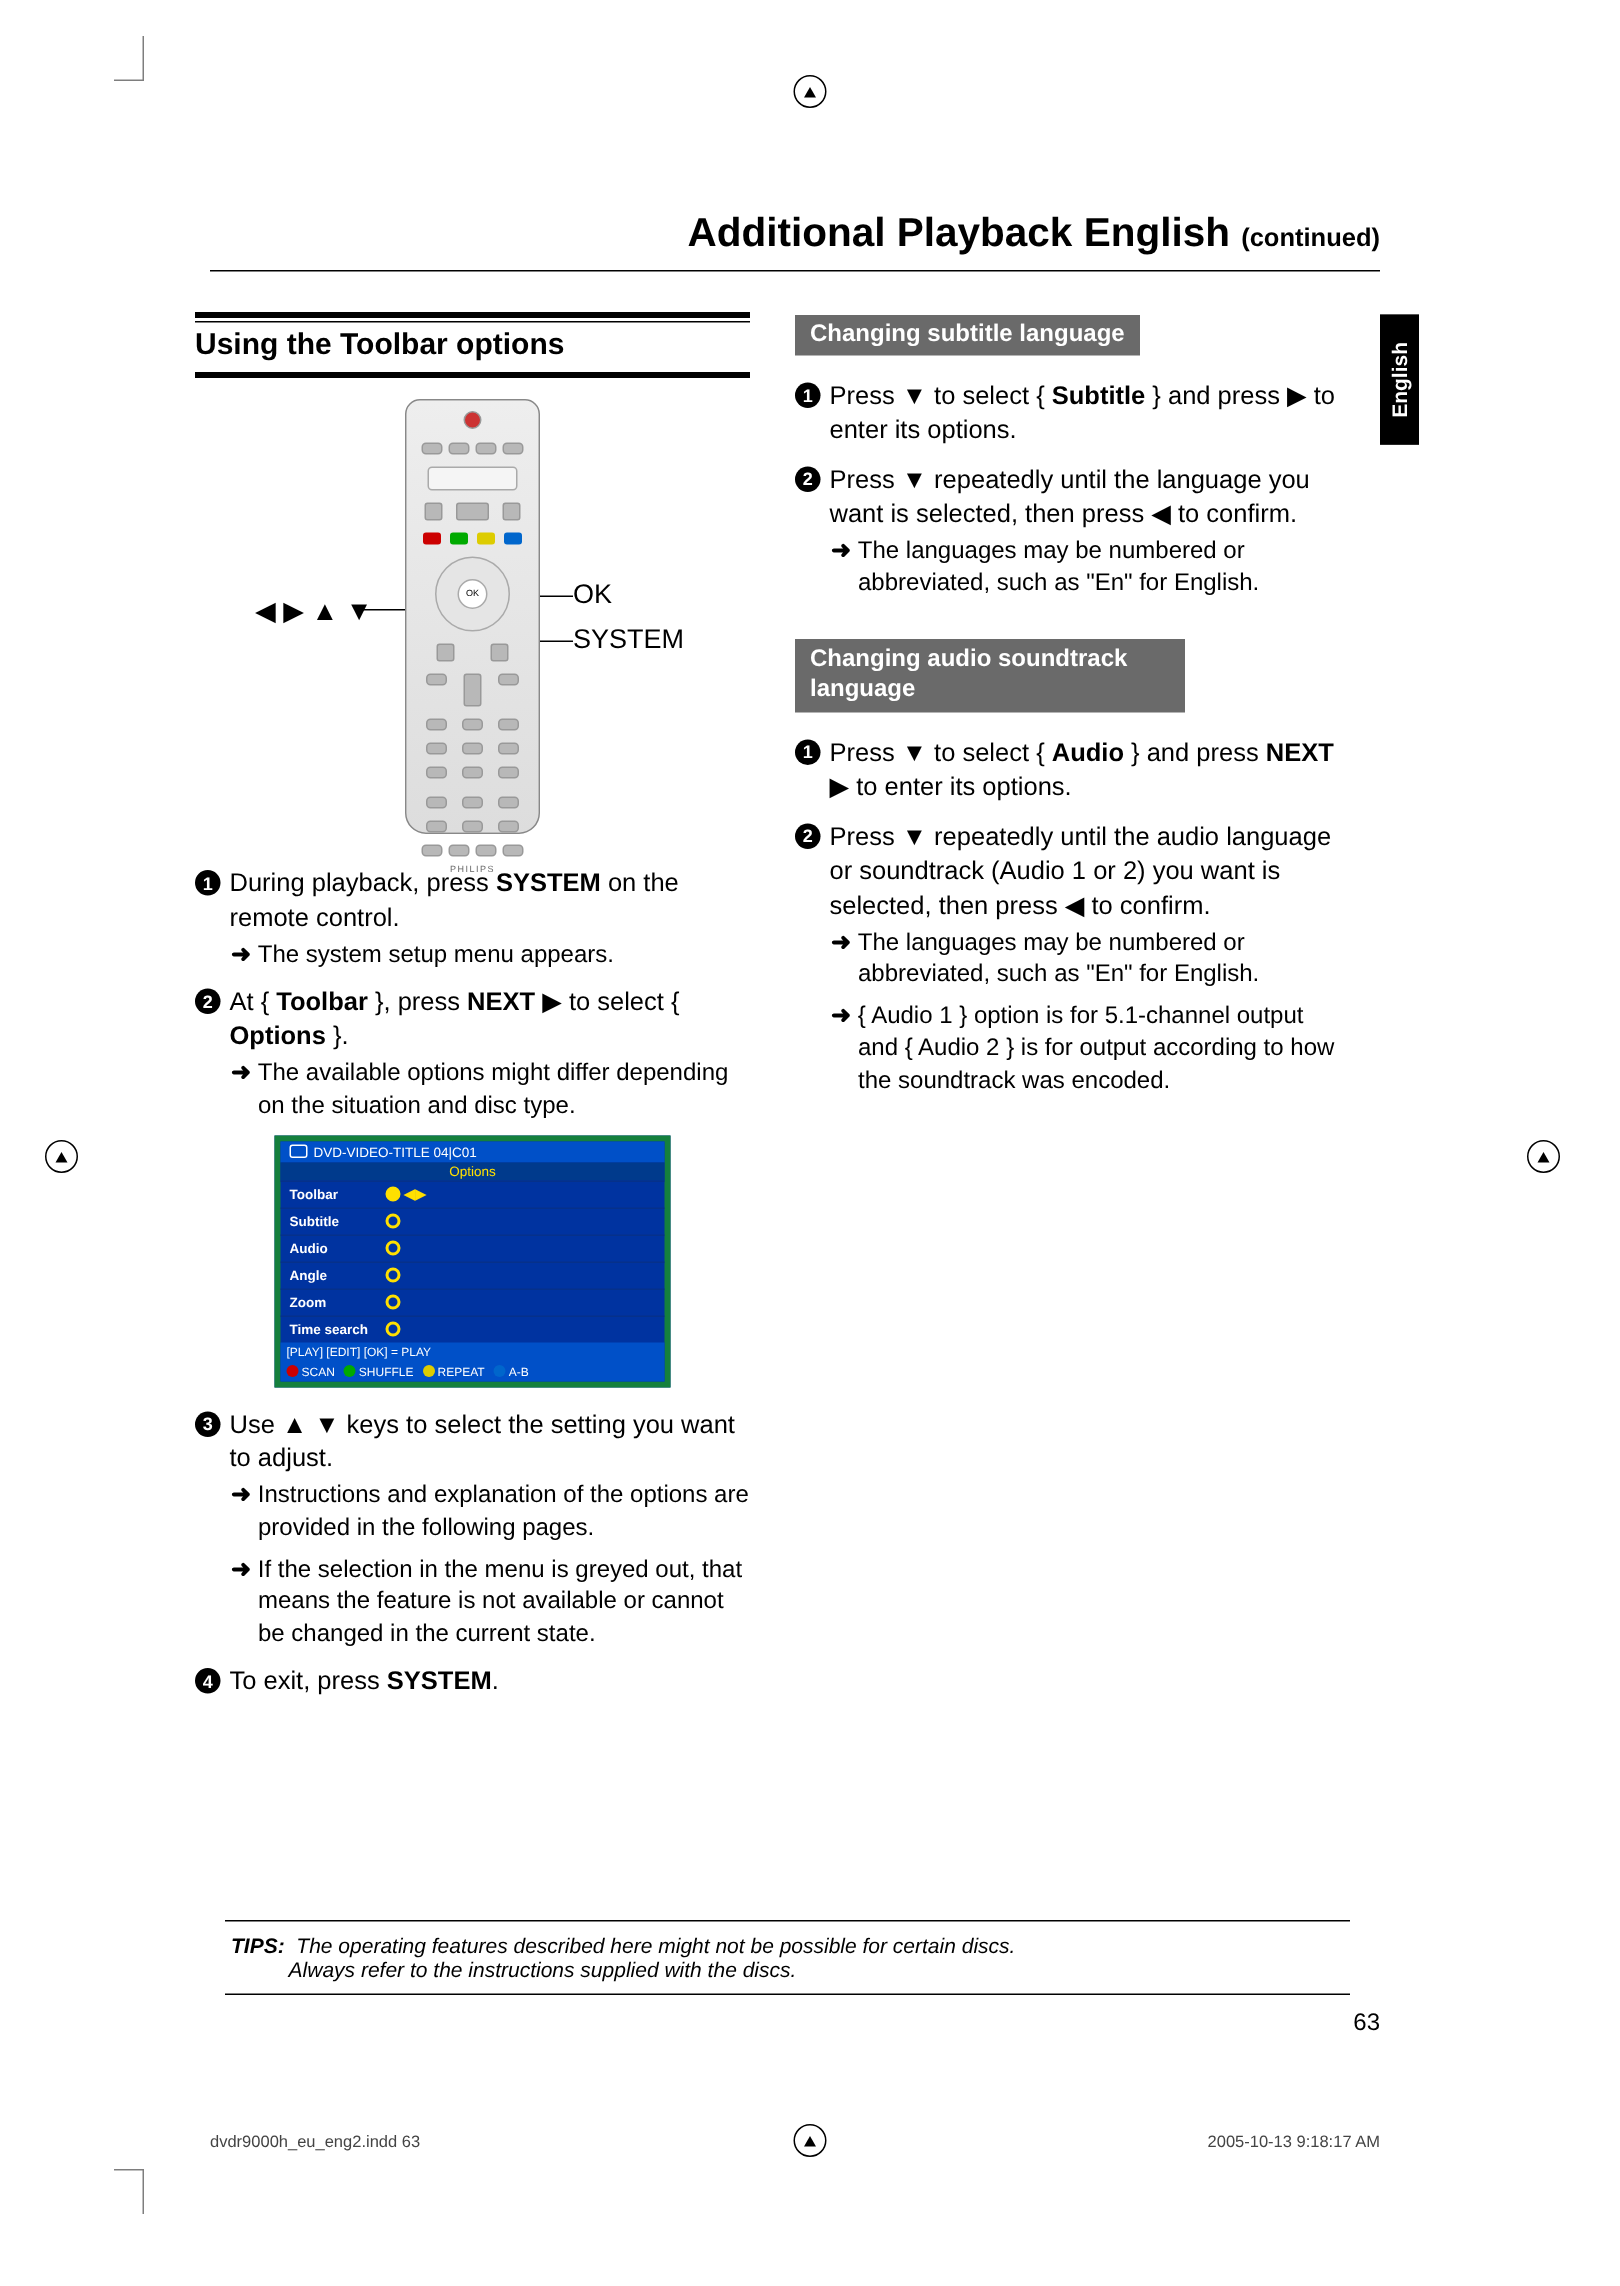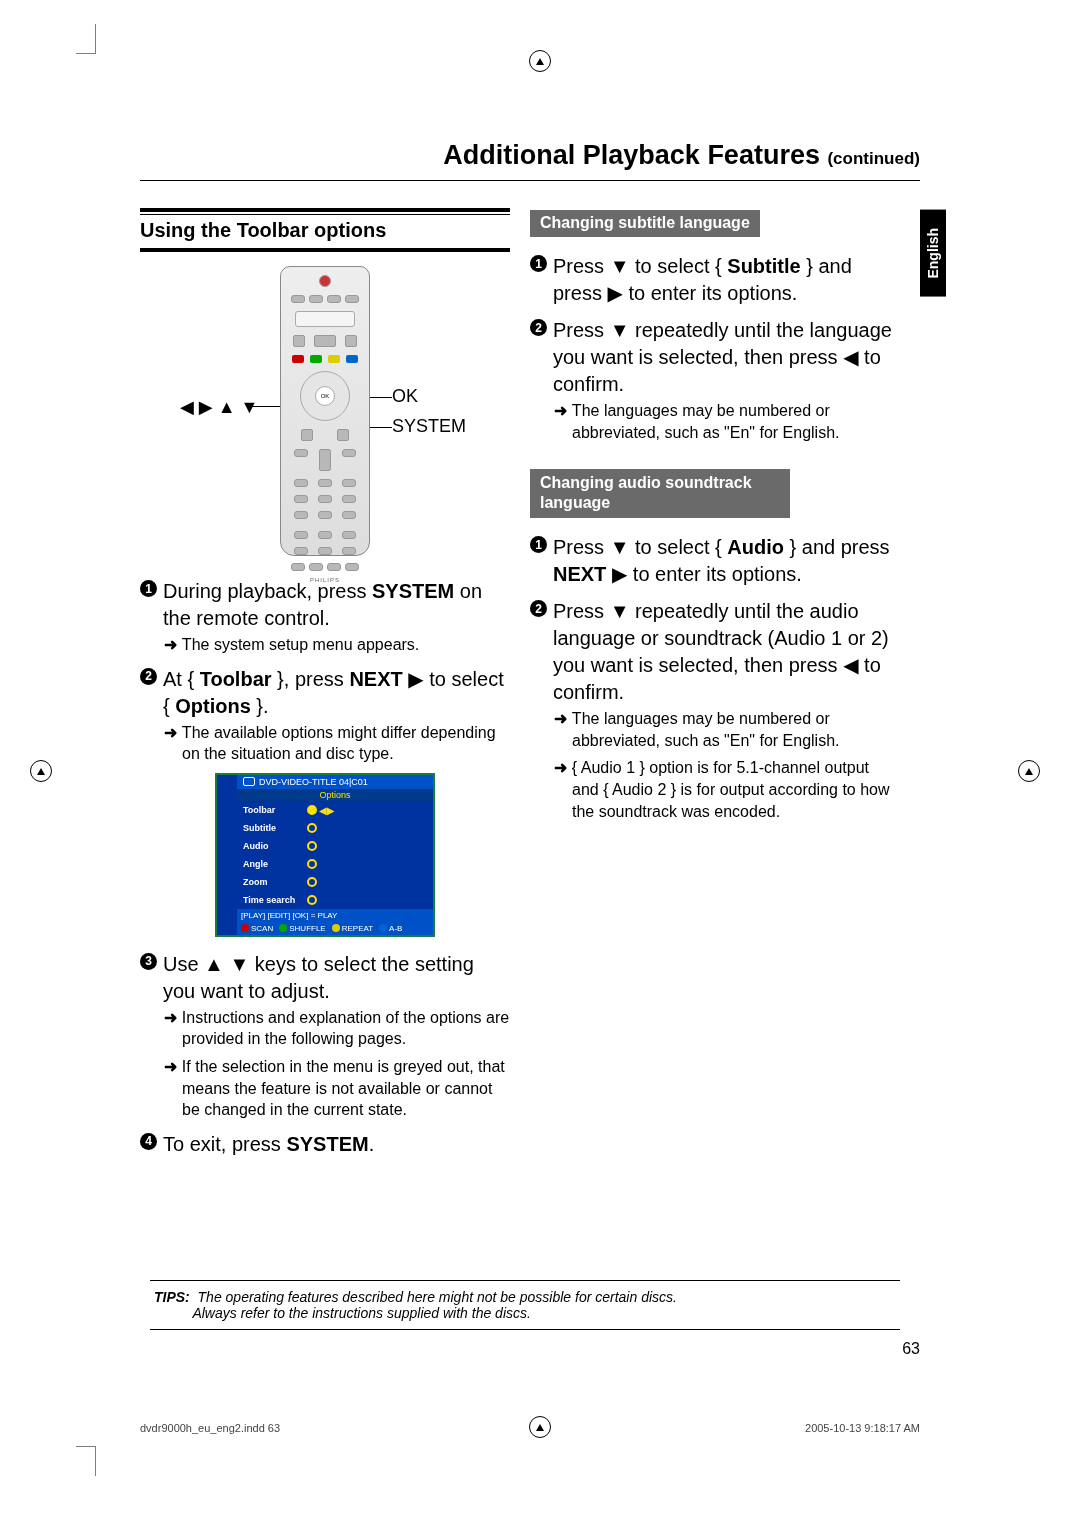--- a/index.html
+++ b/index.html
@@ -57,21 +57,21 @@
   .hr {
     position: absolute;
     left: 50px;
     right: 70px;
     top: 150px;
     border-top: 1px solid #000;
   }
 
   .col-left {
     position: absolute;
-    left: 50px;
+    left: 40px;
     top: 178px;
     width: 370px;
   }
   .col-right {
     position: absolute;
     left: 440px;
     top: 178px;
     width: 370px;
   }
 
@@ -125,21 +125,21 @@
     border-radius: 50%;
     background: #000;
     color: #fff;
     font-size: 12px;
     font-weight: bold;
     align-items: center;
     justify-content: center;
     flex-shrink: 0;
     margin-top: 2px;
   }
-  .step-text { font-size: 20px; line-height: 1.35; }
+  .step-text { font-size: 17px; line-height: 1.35; }
   .arrow-line { padding-left: 24px; font-size: 16px; line-height: 1.35; margin: 1px 0 6px; text-indent: -18px; margin-left: 18px; }
   .arrow-sym { font-weight: bold; }
 
   .remote-wrap {
     position: relative;
     width: 370px;
     height: 300px;
     margin-bottom: 12px;
   }
   .remote {
@@ -160,26 +160,25 @@
   .rc-dpad .ok { position:absolute; left:50%; top:50%; width:20px; height:20px; transform:translate(-50%,-50%); border-radius:50%; background:#fff; border:1px solid #aaa; font-size:6px; display:flex;align-items:center;justify-content:center;}
   .rc-color { width:12px;height:8px;border-radius:2px; }
   .rc-red{background:#c00;} .rc-green{background:#0a0;} .rc-yellow{background:#dc0;} .rc-blue{background:#06c;}
   .rc-screen { margin:4px auto; width:60px; height:16px; border:1px solid #aaa; border-radius:3px; background:#f5f5f5; }
   .rc-label { text-align:center; font-size:6px; color:#666; letter-spacing:1px; margin-top:2px;}
 
   .callout { position:absolute; font-size:18px; }
   .callout-line { position:absolute; border-top:1px solid #000; }
 
   .osd {
-    width: 220px;
+    width: 264px;
     margin: 8px auto 14px;
-    border: 2px solid #15803d;
+    border: 4px solid #15803d;
     background: #0033a0;
     font-size: 10px;
-    padding-left: 20px;
   }
   .osd-title { background:#0050c8; color:#fff; padding:2px 6px; font-size:9px; display:flex; align-items:center; gap:4px;}
   .osd-title::before { content:""; width:10px;height:7px;border:1px solid #fff;border-radius:2px; }
   .osd-sub { text-align:center; color:#ffe000; font-size:9px; padding:1px 0; background:#003a8c;}
   .osd-row { display:flex; border-top:1px solid #06318a; height:18px; align-items:center;}
   .osd-row .lab { width:70px; color:#fff; font-weight:bold; padding-left:6px; font-size:9px;}
   .osd-row .dot { width:10px; height:10px; border-radius:50%; border:2px solid #ffe000; }
   .osd-row.sel .dot { background:#ffe000; }
   .osd-row.sel .arrows { color:#ffe000; font-size:10px; padding-left:2px;}
   .osd-play { background:#0050c8; color:#fff; font-size:8px; padding:2px 4px;}
@@ -238,21 +237,21 @@
 
 <div class="page">
 
   <div class="reg-top"></div>
   <div class="reg-left"></div>
   <div class="reg-right"></div>
   <div class="crop-tl"></div>
   <div class="crop-bl"></div>
 
   <div class="title">
-    <span>Additional Playback Features</span>
+    <span>Additional Playback English</span>
     <span class="cont">(continued)</span>
   </div>
   <div class="hr"></div>
 
   <div class="english-tag">English</div>
 
   <div class="col-left">
     <div class="section-head">
       <span class="inner">Using the Toolbar options</span>
     </div>

